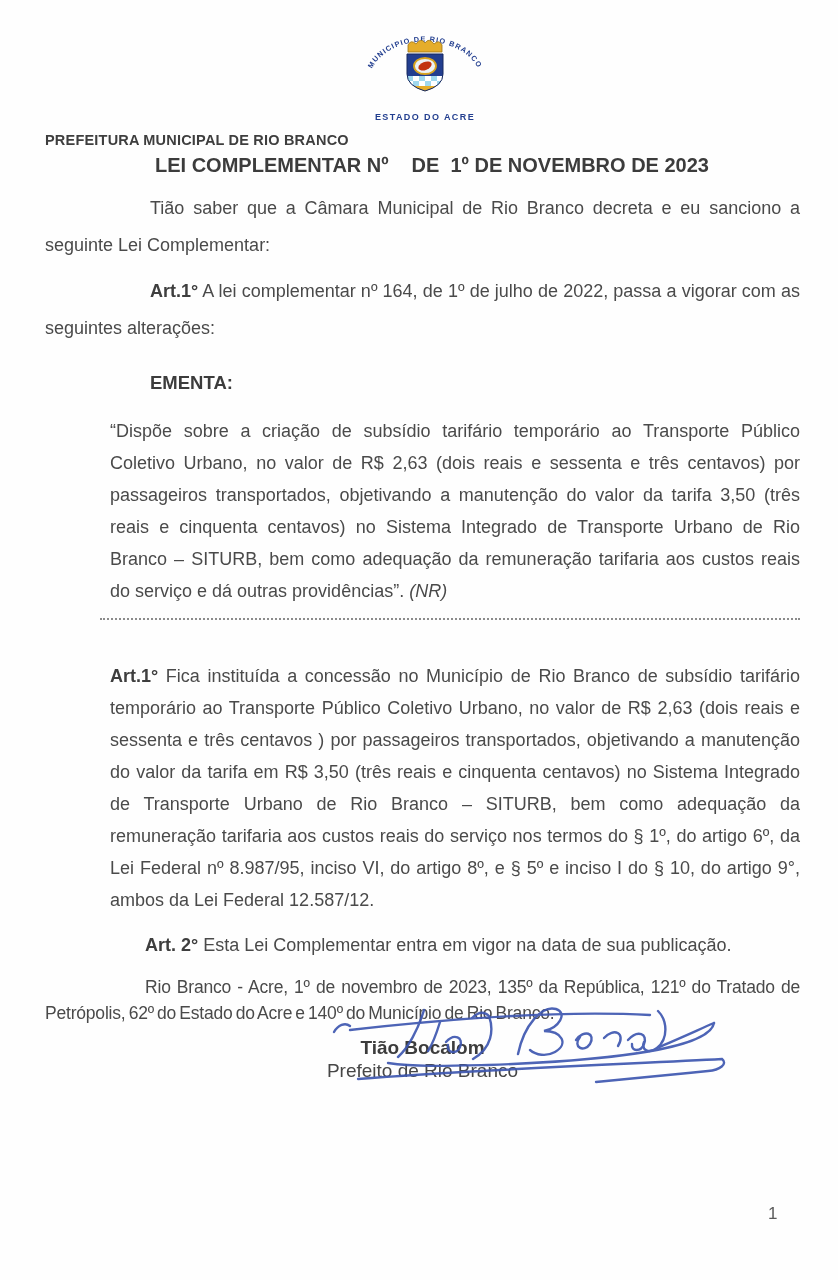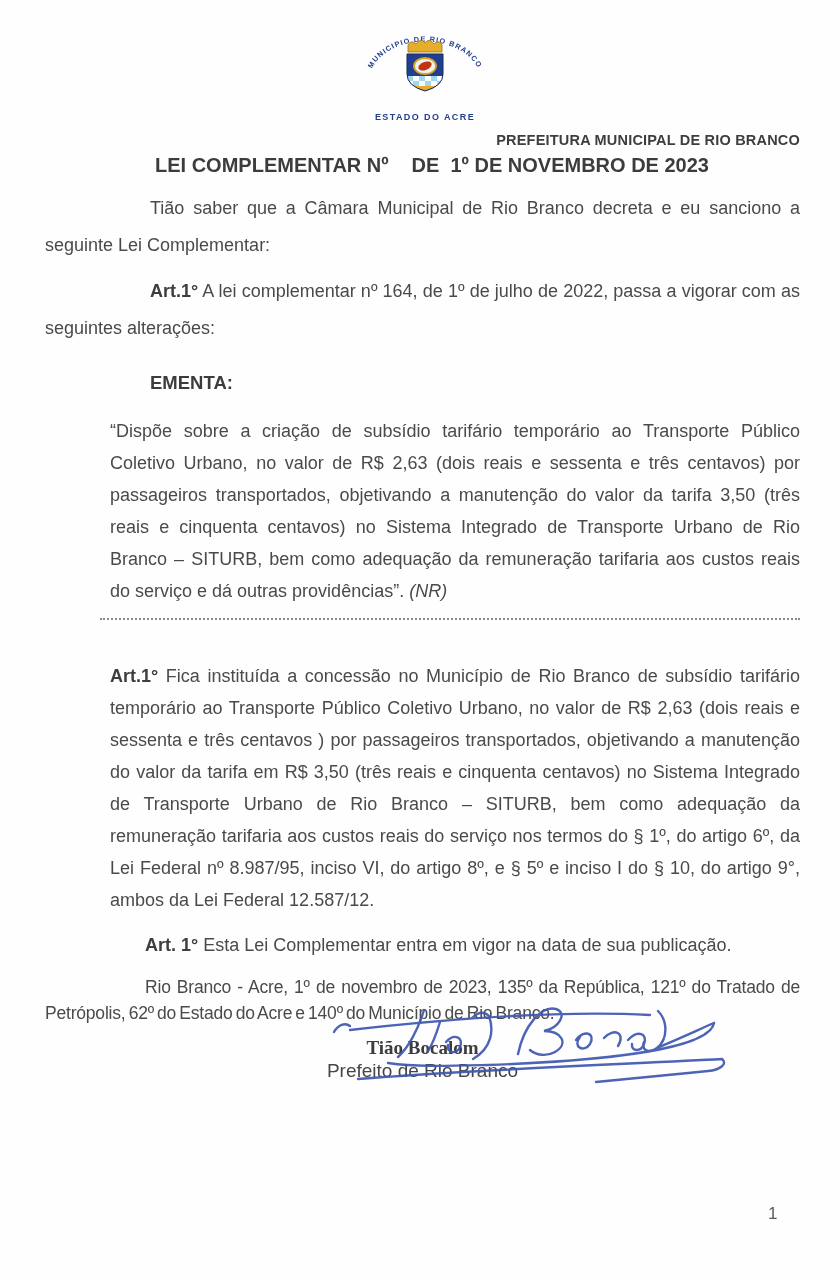--- a/index.html
+++ b/index.html
@@ -10,21 +10,21 @@
     font-family:"Liberation Sans", sans-serif;
     color:#4a4a4a;
     overflow:hidden;
   }
   .content{position:relative;padding:0 38px 0 45px;}
   
   .crest{position:absolute;left:350px;top:30px;width:150px;height:96px;}
   
   .header{padding-top:132px;}
   .org-line{
-    text-align:right;font-size:14.5px;font-weight:bold;color:#3e3e3e;
+    text-align:left;font-size:14.5px;font-weight:bold;color:#3e3e3e;
     letter-spacing:.2px;line-height:17px;
   }
   .law-line{
     display:flex;justify-content:space-between;align-items:baseline;
     margin:4px 91px 12px 110px;
     font-size:20px;font-weight:bold;color:#3c3c3c;line-height:25px;
     white-space:pre;
   }
   
   .epigraph{
@@ -57,21 +57,21 @@
   .art1-body{margin-top:40px;}
   .art2{
     margin-top:14px;font-size:18px;line-height:30px;text-indent:100px;color:#4a4a4a;
   }
   .closing-date{
     margin-top:15px;font-size:17.5px;line-height:25.5px;text-align:justify;
     text-indent:100px;letter-spacing:-0.2px;word-spacing:-1.5px;color:#4a4a4a;
   }
   
   .sig-block{position:relative;margin-top:10px;text-align:center;}
-  .sig-name{font-size:19px;font-weight:bold;color:#3c3c3c;line-height:23px;font-family:Liberation Serif, serif;}
+  .sig-name{font-size:19px;font-weight:bold;color:#3c3c3c;line-height:23px;}
   .sig-title{font-size:19px;color:#464646;line-height:23px;}
   .sig-svg{position:absolute;left:283px;top:-36px;width:410px;height:98px;pointer-events:none;}
   
   .page-number{
     position:absolute;left:768px;top:1204px;
     font-size:17px;color:#5a5a5a;
   }
 </style>
 </head>
 <body>
@@ -126,21 +126,21 @@
 
     <p class="para h-indent"><span class="bold">Art.1°</span><span> A lei complementar nº 164, de 1º de julho de 2022, passa a vigorar com as seguintes alterações:</span></p>
 
     <p class="ementa-heading h-indent">EMENTA:</p>
     <p class="quote"><span>“Dispõe sobre a criação de subsídio tarifário temporário ao Transporte Público Coletivo Urbano, no valor de R$ 2,63 (dois reais e sessenta e três centavos) por passageiros transportados, objetivando a manutenção do valor da tarifa 3,50 (três reais e cinquenta centavos) no Sistema Integrado de Transporte Urbano de Rio Branco – SITURB, bem como adequação da remuneração tarifaria aos custos reais do serviço e dá outras providências”. </span><span class="italic">(NR)</span></p>
 
     <div class="dotline"></div>
 
     <p class="quote art1-body"><span class="bold">Art.1°</span><span> Fica instituída a concessão no Município de Rio Branco de subsídio tarifário temporário ao Transporte Público Coletivo Urbano, no valor  de R$ 2,63 (dois reais e sessenta e três centavos ) por passageiros transportados, objetivando a manutenção do valor da tarifa em R$ 3,50 (três reais e cinquenta centavos) no Sistema Integrado de Transporte Urbano de Rio Branco – SITURB, bem como adequação da remuneração tarifaria aos custos reais do serviço nos termos do § 1º, do artigo 6º, da Lei Federal nº 8.987/95, inciso VI, do artigo 8º, e § 5º e inciso I do § 10, do artigo 9°, ambos da Lei Federal 12.587/12.</span></p>
 
-    <p class="art2"><span class="bold">Art. 1°</span><span> Esta Lei Complementar entra em vigor na data de sua publicação.</span></p>
+    <p class="art2"><span class="bold">Art. 2°</span><span> Esta Lei Complementar entra em vigor na data de sua publicação.</span></p>
 
     <p class="closing-date">Rio Branco - Acre,  1º  de novembro de 2023, 135º da República, 121º do Tratado de Petrópolis, 62º do Estado do Acre e 140º do Município de Rio Branco.</p>
 
     <div class="sig-block">
       <svg class="sig-svg" viewBox="0 0 410 98">
         <g fill="none" stroke="#3e57b0" stroke-width="2.4" stroke-linecap="round" opacity="0.92">
           <path d="M6,32 C10,25 17,22 22,26"></path>
           <path d="M22,30 C110,20 230,10 322,15"></path>
           <path d="M96,10 C90,30 80,48 70,57"></path>
           <path d="M112,22 C108,35 104,45 100,51"></path>

